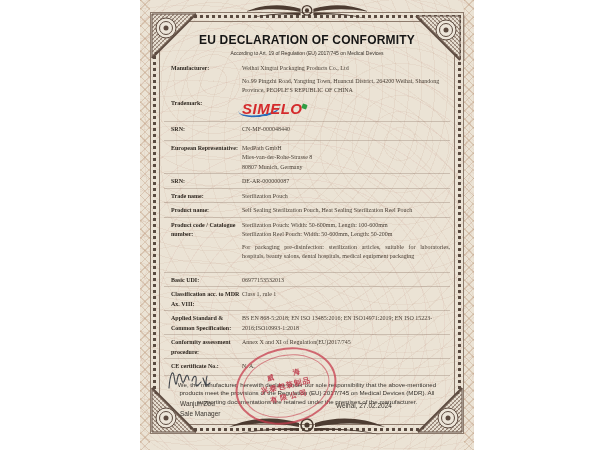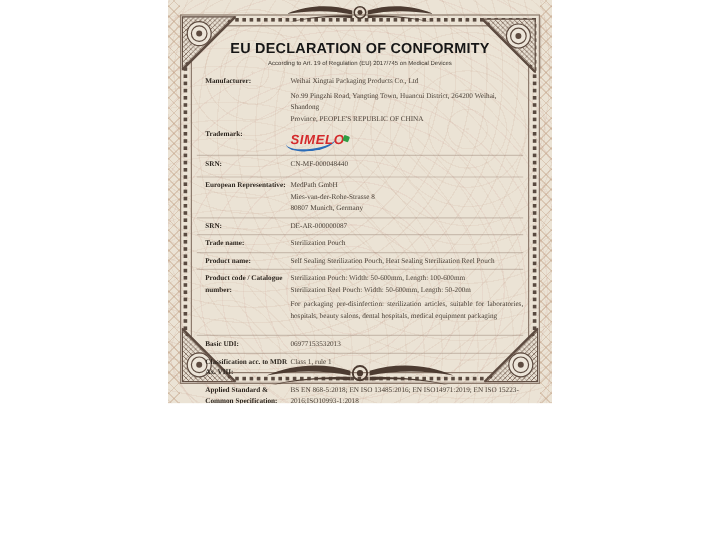--- a/index.html
+++ b/index.html
@@ -1,25 +1,25 @@
 <!DOCTYPE html>
 <html><head>
 <meta charset="utf-8">
 <style>
   html,body{margin:0;padding:0;}
   .stage{position:relative;width:600px;height:450px;background:#ffffff;overflow:hidden;
          font-family:"Liberation Serif",serif;}
   
-  .cert{position:absolute;left:140px;top:0;width:320px;height:336px;overflow:hidden;
+  .cert{position:absolute;left:140px;top:0;width:320px;height:450px;overflow:hidden;
         background-color:#ebe3d5;
         background-image:
           repeating-radial-gradient(circle at 22% 18%, rgba(193,154,134,.14) 0 1px, transparent 1px 13px),
           repeating-radial-gradient(circle at 78% 32%, rgba(193,154,134,.12) 0 1px, transparent 1px 16px),
           repeating-radial-gradient(circle at 48% 72%, rgba(203,148,140,.13) 0 1px, transparent 1px 18px),
-          repeating-radial-gradient(circle at 15% 88%, rgba(193,154,134,.11) 0 1px, transparent 1px 15px);}
+          repeating-radial-gradient(circle at 15% 88%, rgba(193,154,134,.11) 0 1px, transparent 1px 15px); padding-left: 14px;}
   .edge{position:absolute;top:0;bottom:0;width:10px;z-index:1;
         background:repeating-linear-gradient(45deg, rgba(187,150,120,.35) 0 1px, transparent 1px 6px),
                    repeating-linear-gradient(-45deg, rgba(187,150,120,.35) 0 1px, transparent 1px 6px);}
   .edge.l{left:0;} .edge.r{right:0;}
   
   .frame-a{position:absolute;left:10px;right:10px;top:12px;bottom:16px;border:1px solid #8d7b6d;z-index:2;}
   .frame-b{position:absolute;left:13px;right:13px;top:15px;bottom:19px;border:3px dotted #594a40;z-index:2;}
   .frame-c{position:absolute;left:19px;right:19px;top:21px;bottom:25px;border:1px solid #8d7b6d;z-index:2;}
   .corner{position:absolute;width:46px;height:46px;z-index:3;}
   .corner.tl{left:11px;top:13px;}
@@ -42,21 +42,21 @@
   .tr{border-top:1px solid rgba(125,102,88,.30);padding-top:3px;}
   .row-ce{border-bottom:1px solid rgba(125,102,88,.30);padding-bottom:3px;}
   .row-product-code{padding-bottom:10px;}
   .para{margin-top:3px;text-align:justify;}
   .gap-s{height:4px;}
   .declaration{margin-top:5px;padding:0 2px;text-align:center;color:#37332e;
                font-family:"Liberation Sans",sans-serif;font-size:6.2px;line-height:8.6px;}
   
   .logo{position:relative;display:inline-block;padding:5px 0 3px;}
   .logo-text{font-family:"Liberation Sans",sans-serif;font-weight:bold;font-style:italic;
-             font-size:11px;color:#d42a2c;letter-spacing:.5px;position:relative;z-index:2;}
+             font-size:15px;color:#d42a2c;letter-spacing:.5px;position:relative;z-index:2;}
   .logo-swoosh{position:absolute;left:-4px;top:1px;width:42px;height:15px;
                border-bottom:2px solid #2b6cb8;border-radius:50%;transform:rotate(-7deg);z-index:1;}
   .logo-accent{position:absolute;right:-4px;top:5px;width:5px;height:5px;background:#2f9e44;
                border-radius:1px;transform:rotate(20deg);z-index:3;}
   
   .stamp{position:absolute;left:95px;top:348px;width:98px;height:72px;border-radius:50%;
          border:2.5px solid rgba(199,62,78,.75);transform:rotate(-13deg);z-index:6;}
   .stamp-inner{position:absolute;inset:5px;border:1px solid rgba(199,62,78,.6);border-radius:50%;}
   .stamp-text{position:absolute;inset:0;display:flex;flex-direction:column;align-items:center;
               justify-content:center;color:rgba(186,48,66,.88);font-weight:bold;}

